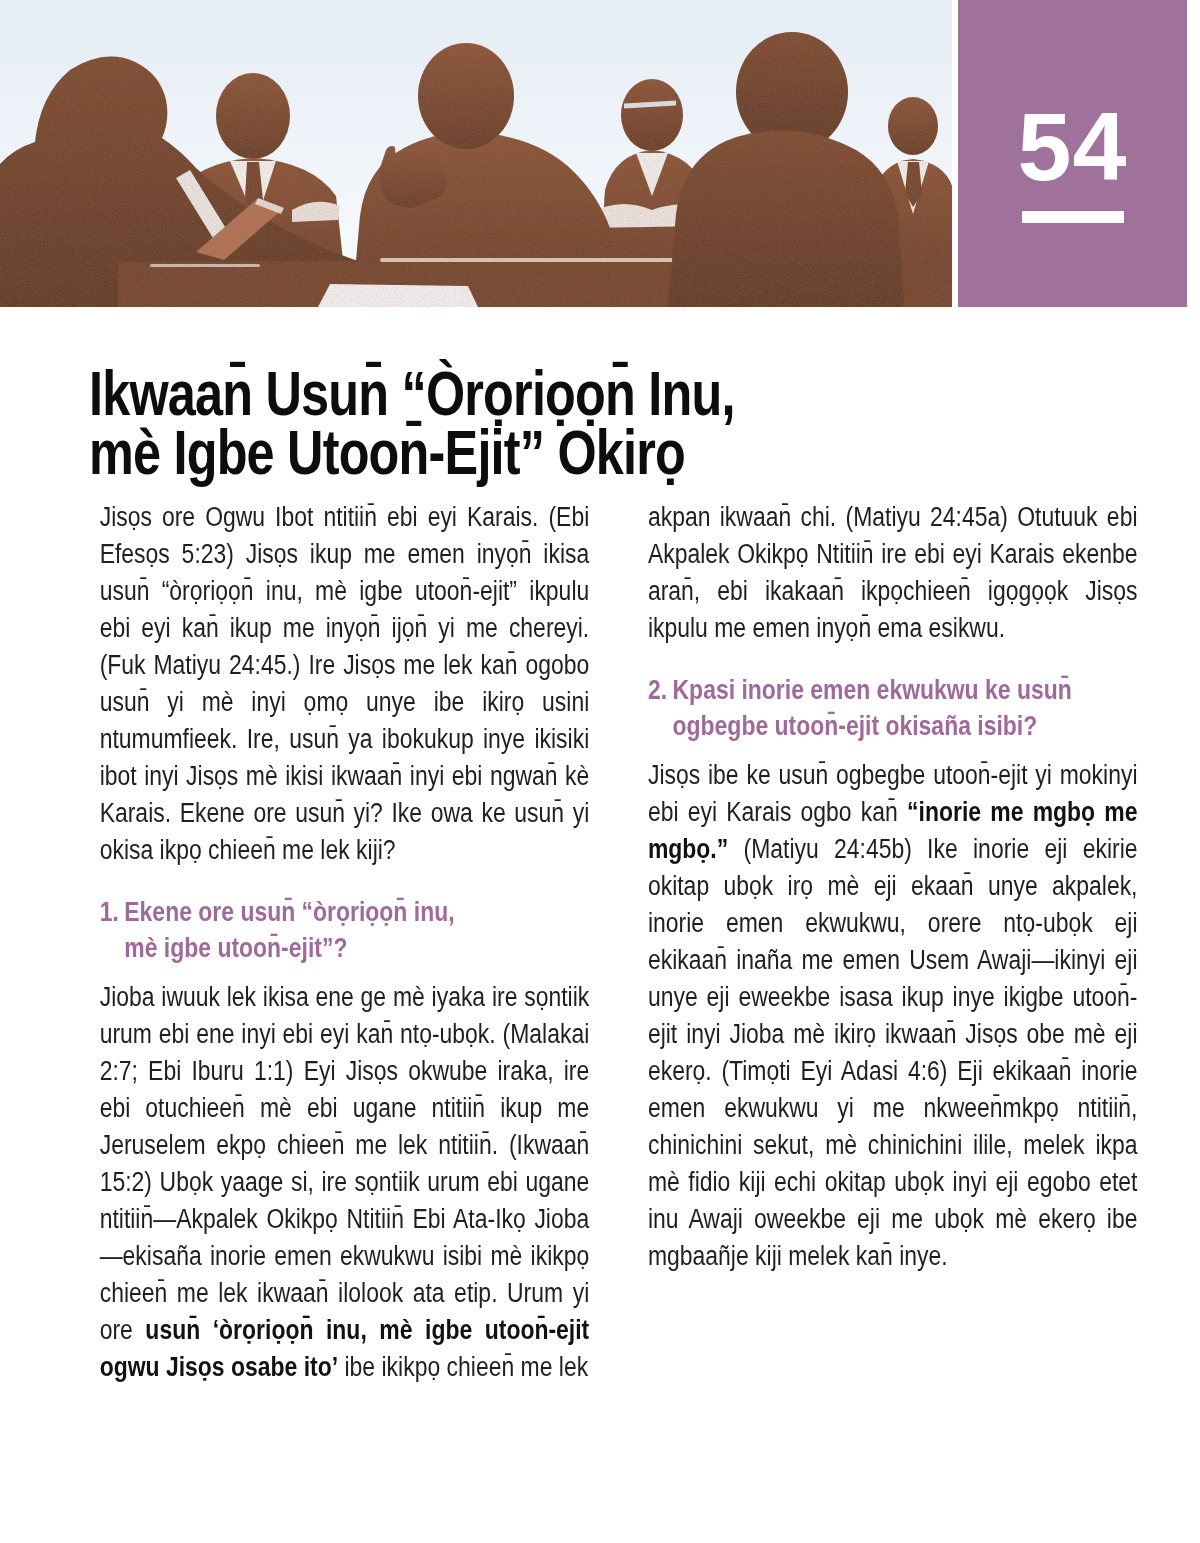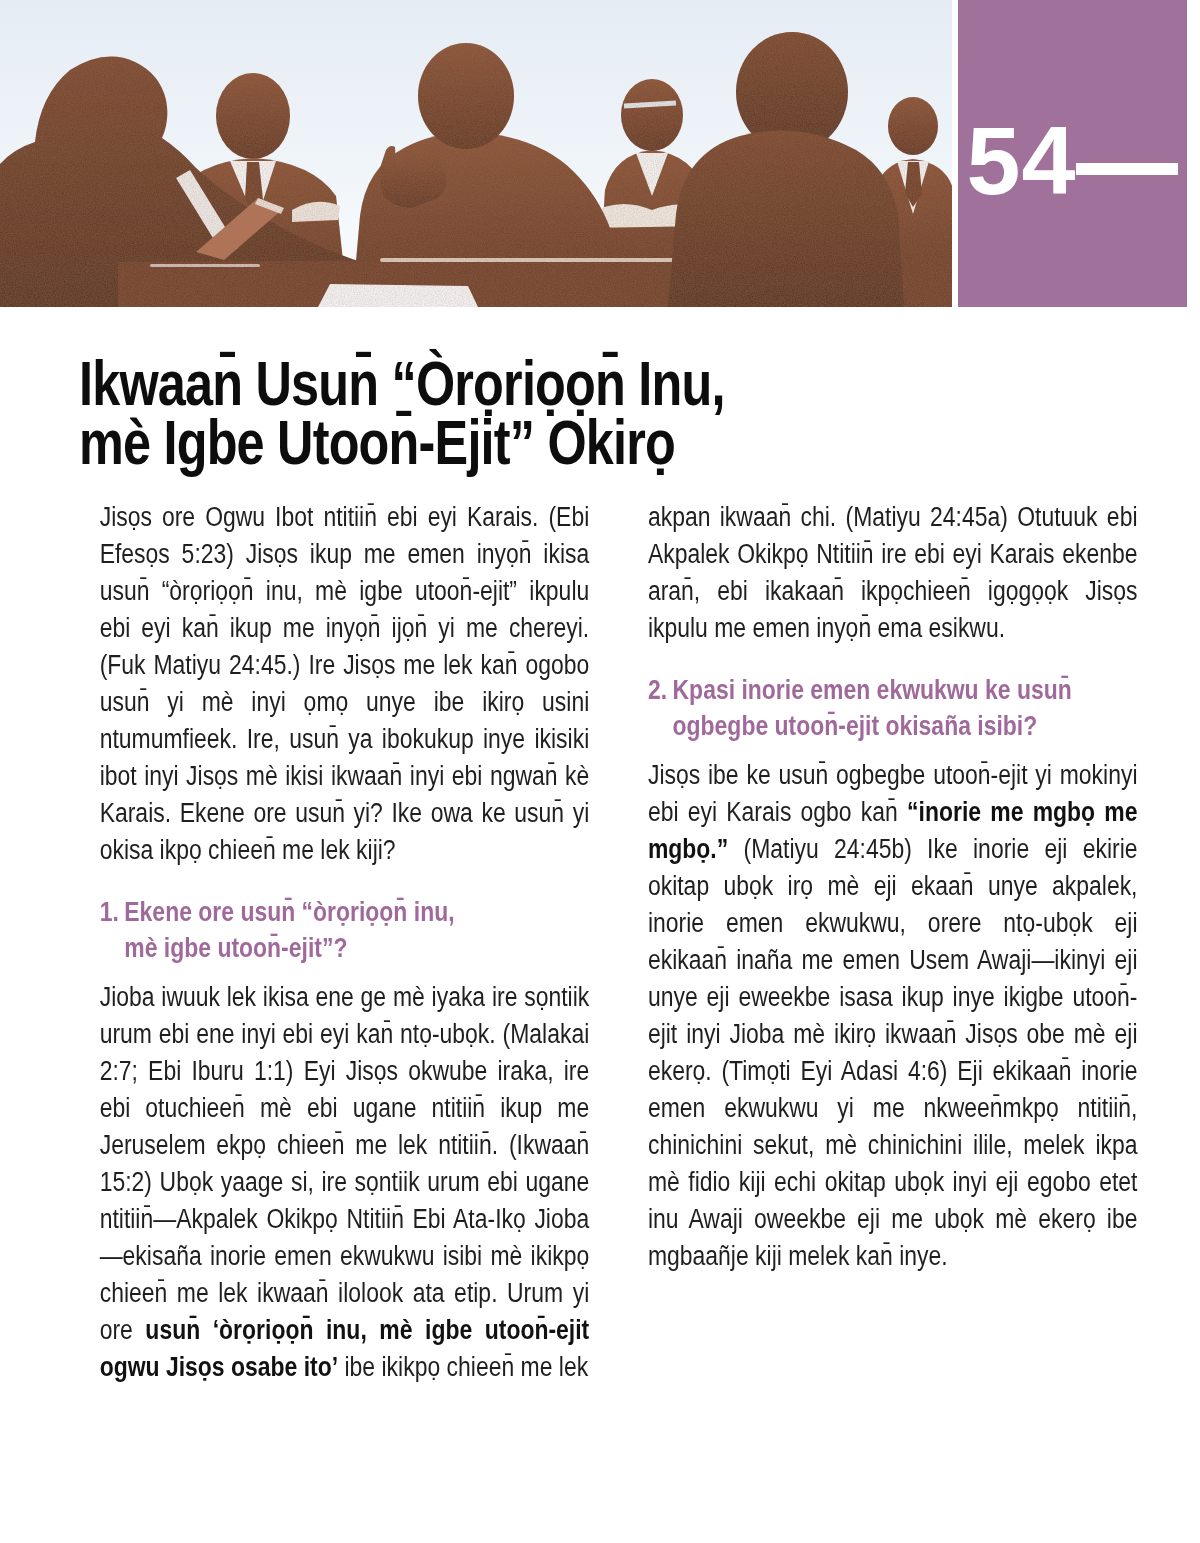--- a/index.html
+++ b/index.html
@@ -5,21 +5,21 @@
   html,body{margin:0;padding:0;background:#ffffff;}
   .page{
     position:relative;width:1200px;height:1543px;background:#fff;overflow:hidden;
     font-family:"Liberation Sans","DejaVu Sans",sans-serif;
   }
   
   .hero{position:absolute;left:0;top:0;width:952px;height:307px;}
   .hero svg{display:block;width:952px;height:307px;}
   .chapter-block{
     position:absolute;left:958px;top:0;width:229px;height:307px;
-    display:flex;flex-direction:row;align-items:center;justify-content:center;
+    display:flex;flex-direction:column;align-items:center;justify-content:center;
     padding-top:14px;box-sizing:border-box;background:#a0719b;
   }
   .chapter-number{
     color:#ffffff;font-size:97px;line-height:1;font-weight:700;letter-spacing:1px;
   }
   .chapter-underline{width:102px;height:12px;background:#ffffff;margin-top:16px;}
   
   .title{position:absolute;left:75px;top:350px;width:900px;color:#0d0d0d;}
   .title-line{
     display:block;white-space:nowrap;font-weight:700;font-size:63px;line-height:59px;
@@ -128,21 +128,21 @@
         </g>
       </g>
     </svg>
   </div>
 
   <div class="chapter-block" style="background: rgb(160, 113, 155);">
     <div class="chapter-number">54</div>
     <div class="chapter-underline"></div>
   </div>
 
-  <h1 class="title" style="margin:4px">
+  <h1 class="title" style="margin:14px">
     <span class="title-line">Ikwaan̄ Usun̄ “Òrọriọọn̄ Inu,</span>
     <span class="title-line">mè Igbe Utoon̄-Ejit” Okirọ</span>
   </h1>
 
   <div class="columns">
     <div class="col" id="col-left">
         <p class="body-para"><span>Jisọs ore Ogwu Ibot ntitiin̄ ebi eyi Karais. (Ebi Efesọs 5:23) Jisọs ikup me emen inyọn̄ ikisa usun̄ “òrọriọọn̄ inu, mè igbe utoon̄-ejit” ikpulu ebi eyi kan̄ ikup me inyọn̄ ijọn̄ yi me chereyi. (Fuk Matiyu 24:45.) Ire Jisọs me lek kan̄ ogobo usun̄ yi mè inyi ọmọ unye ibe ikirọ usini ntumumfieek. Ire, usun̄ ya ibokukup inye ikisiki ibot inyi Jisọs mè ikisi ikwaan̄ inyi ebi ngwan̄ kè Karais. Ekene ore usun̄ yi? Ike owa ke usun̄ yi okisa ikpọ chieen̄ me lek kiji?</span></p>
         <h2 class="subheading"><span class="qnum">1.</span><span>Ekene ore usun̄ “òrọriọọn̄ inu,</span><br><span>mè igbe utoon̄-ejit”?</span></h2>
         <p class="body-para"><span>Jioba iwuuk lek ikisa ene ge mè iyaka ire sọntiik urum ebi ene inyi ebi eyi kan̄ ntọ-ubọk. (Malakai 2:7; Ebi Iburu 1:1) Eyi Jisọs okwube iraka, ire ebi otuchieen̄ mè ebi ugane ntitiin̄ ikup me Jeruselem ekpọ chieen̄ me lek ntitiin̄. (Ikwaan̄ 15:2) Ubọk yaage si, ire sọntiik urum ebi ugane ntitiin̄—Akpalek Okikpọ Ntitiin̄ Ebi Ata-Ikọ Jioba—ekisaña inorie emen ekwukwu isibi mè ikikpọ chieen̄ me lek ikwaan̄ ilolook ata etip. Urum yi ore </span><b>usun̄ ‘òrọriọọn̄ inu, mè igbe utoon̄-ejit ogwu Jisọs osabe ito’</b><span> ibe ikikpọ chieen̄ me lek</span></p>
       </div>

